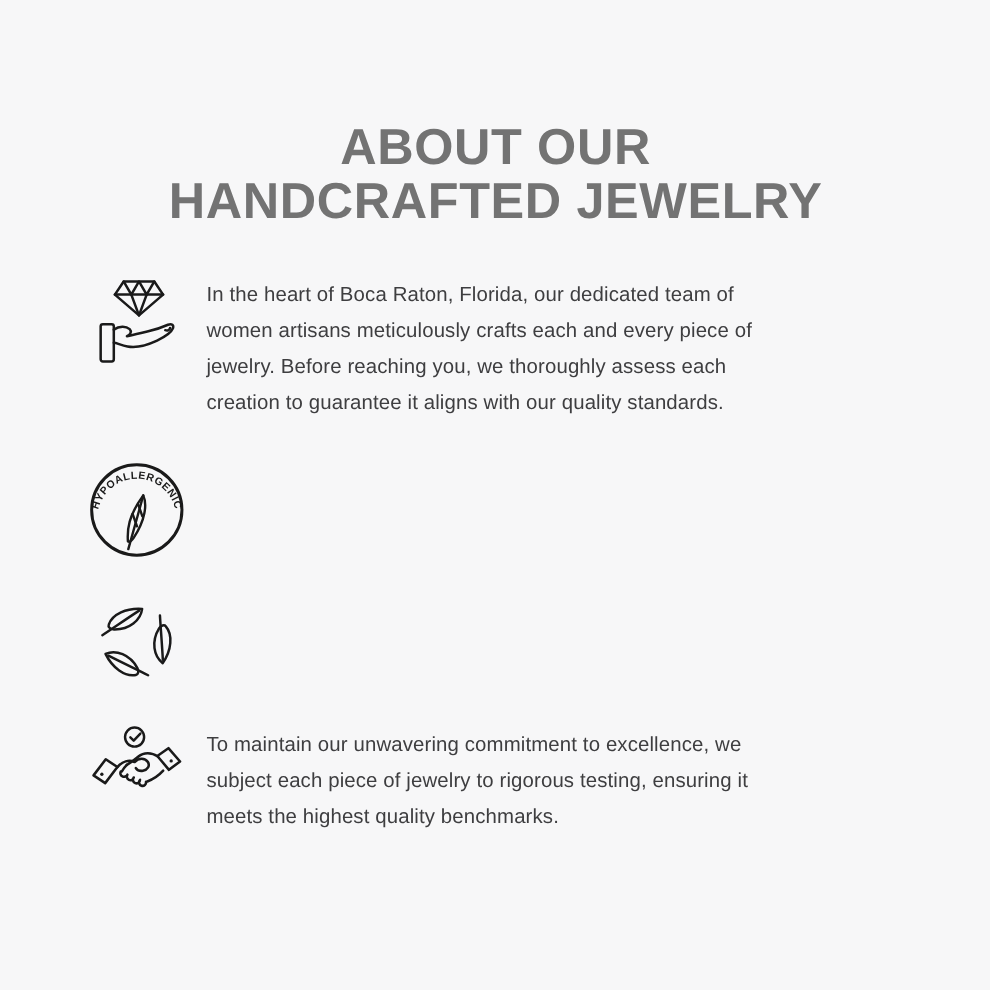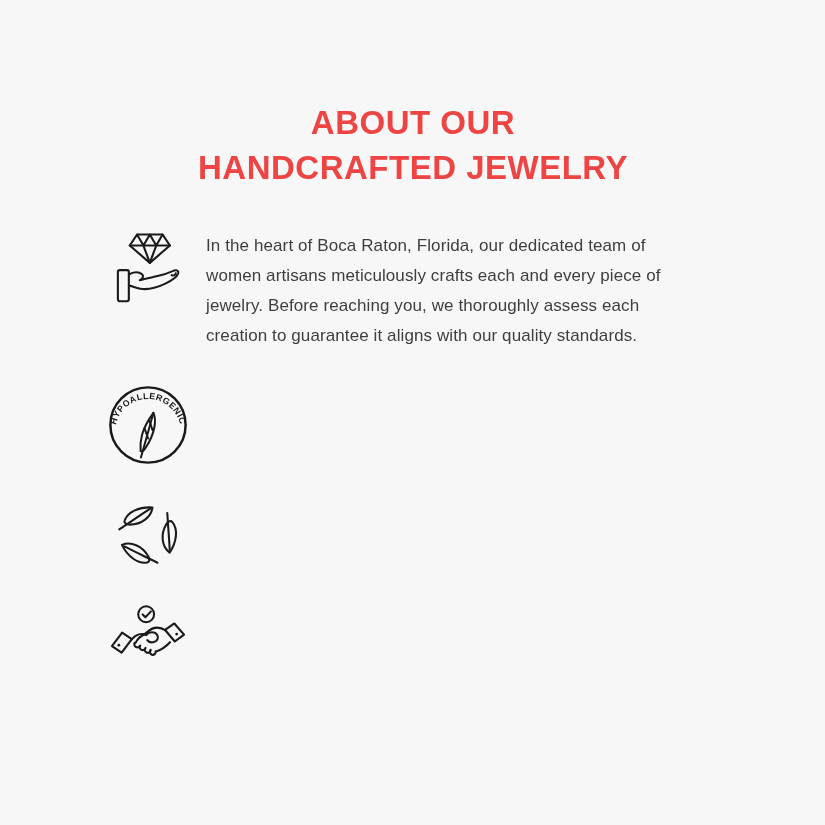--- a/index.html
+++ b/index.html
@@ -6,29 +6,29 @@
   body {
     width: 825px; height: 825px;
     background: #f7f7f8;
     font-family: "Liberation Sans", sans-serif;
     overflow: hidden;
   }
   .wrap { padding-top: 100px; }
   h1.page-title {
     width: 616px;
     margin: 0 0 0 105px;
-    font-size: 33px;
+    font-size: 42px;
     line-height: 45px;
     font-weight: 700;
     letter-spacing: 0.5px;
-    color: #ef4444;
+    color: #737373;
     text-align: center;
     white-space: pre-line;
   }
-  .features { margin: 40px 0 0 104px; }
+  .features { margin: 40px 0 0 70px; }
   .row {
     display: flex;
     align-items: flex-start;
     margin-bottom: 34px;
   }
   .icon-box {
     width: 88px;
     flex: 0 0 88px;
     margin-right: 14px;
     display: flex;
@@ -136,16 +136,19 @@
             <path d="M61,27.5 C55.5,23.5 48,23.5 43.5,27.5 C40,30.5 36.5,33 33,35"></path>
             <path d="M33,35 C31,37 29.5,39 28.5,41"></path>
             <path d="M24.5,37 C29,32 35,30 40,32.5 C43.5,28.5 49.5,28.5 52,32.5 C54,35.8 52,39.5 47.5,40.3 C44.8,40.8 42.5,39.8 41.2,38"></path>
             <path d="M27.5,41 a3.2,3.2 0 1 0 6,2.9 a3.2,3.2 0 1 0 5.8,2.5 a3.2,3.2 0 1 0 5.6,2.1 a3.2,3.2 0 1 0 5.4,1.7"></path>
             <path d="M51.5,50 C57,48 62,44.5 65.8,40.3"></path>
           </g>
           <circle class="icf" cx="10.5" cy="43.5" r="1.5"></circle>
           <circle class="icf" cx="73" cy="31.5" r="1.5"></circle>
         </svg>
       </div>
+      <p class="row-text">To maintain our unwavering commitment to excellence, we
+subject each piece of jewelry to rigorous testing, ensuring it
+meets the highest quality benchmarks.</p>
     </div>
 
   </div>
 </div>
 
 </body></html>

